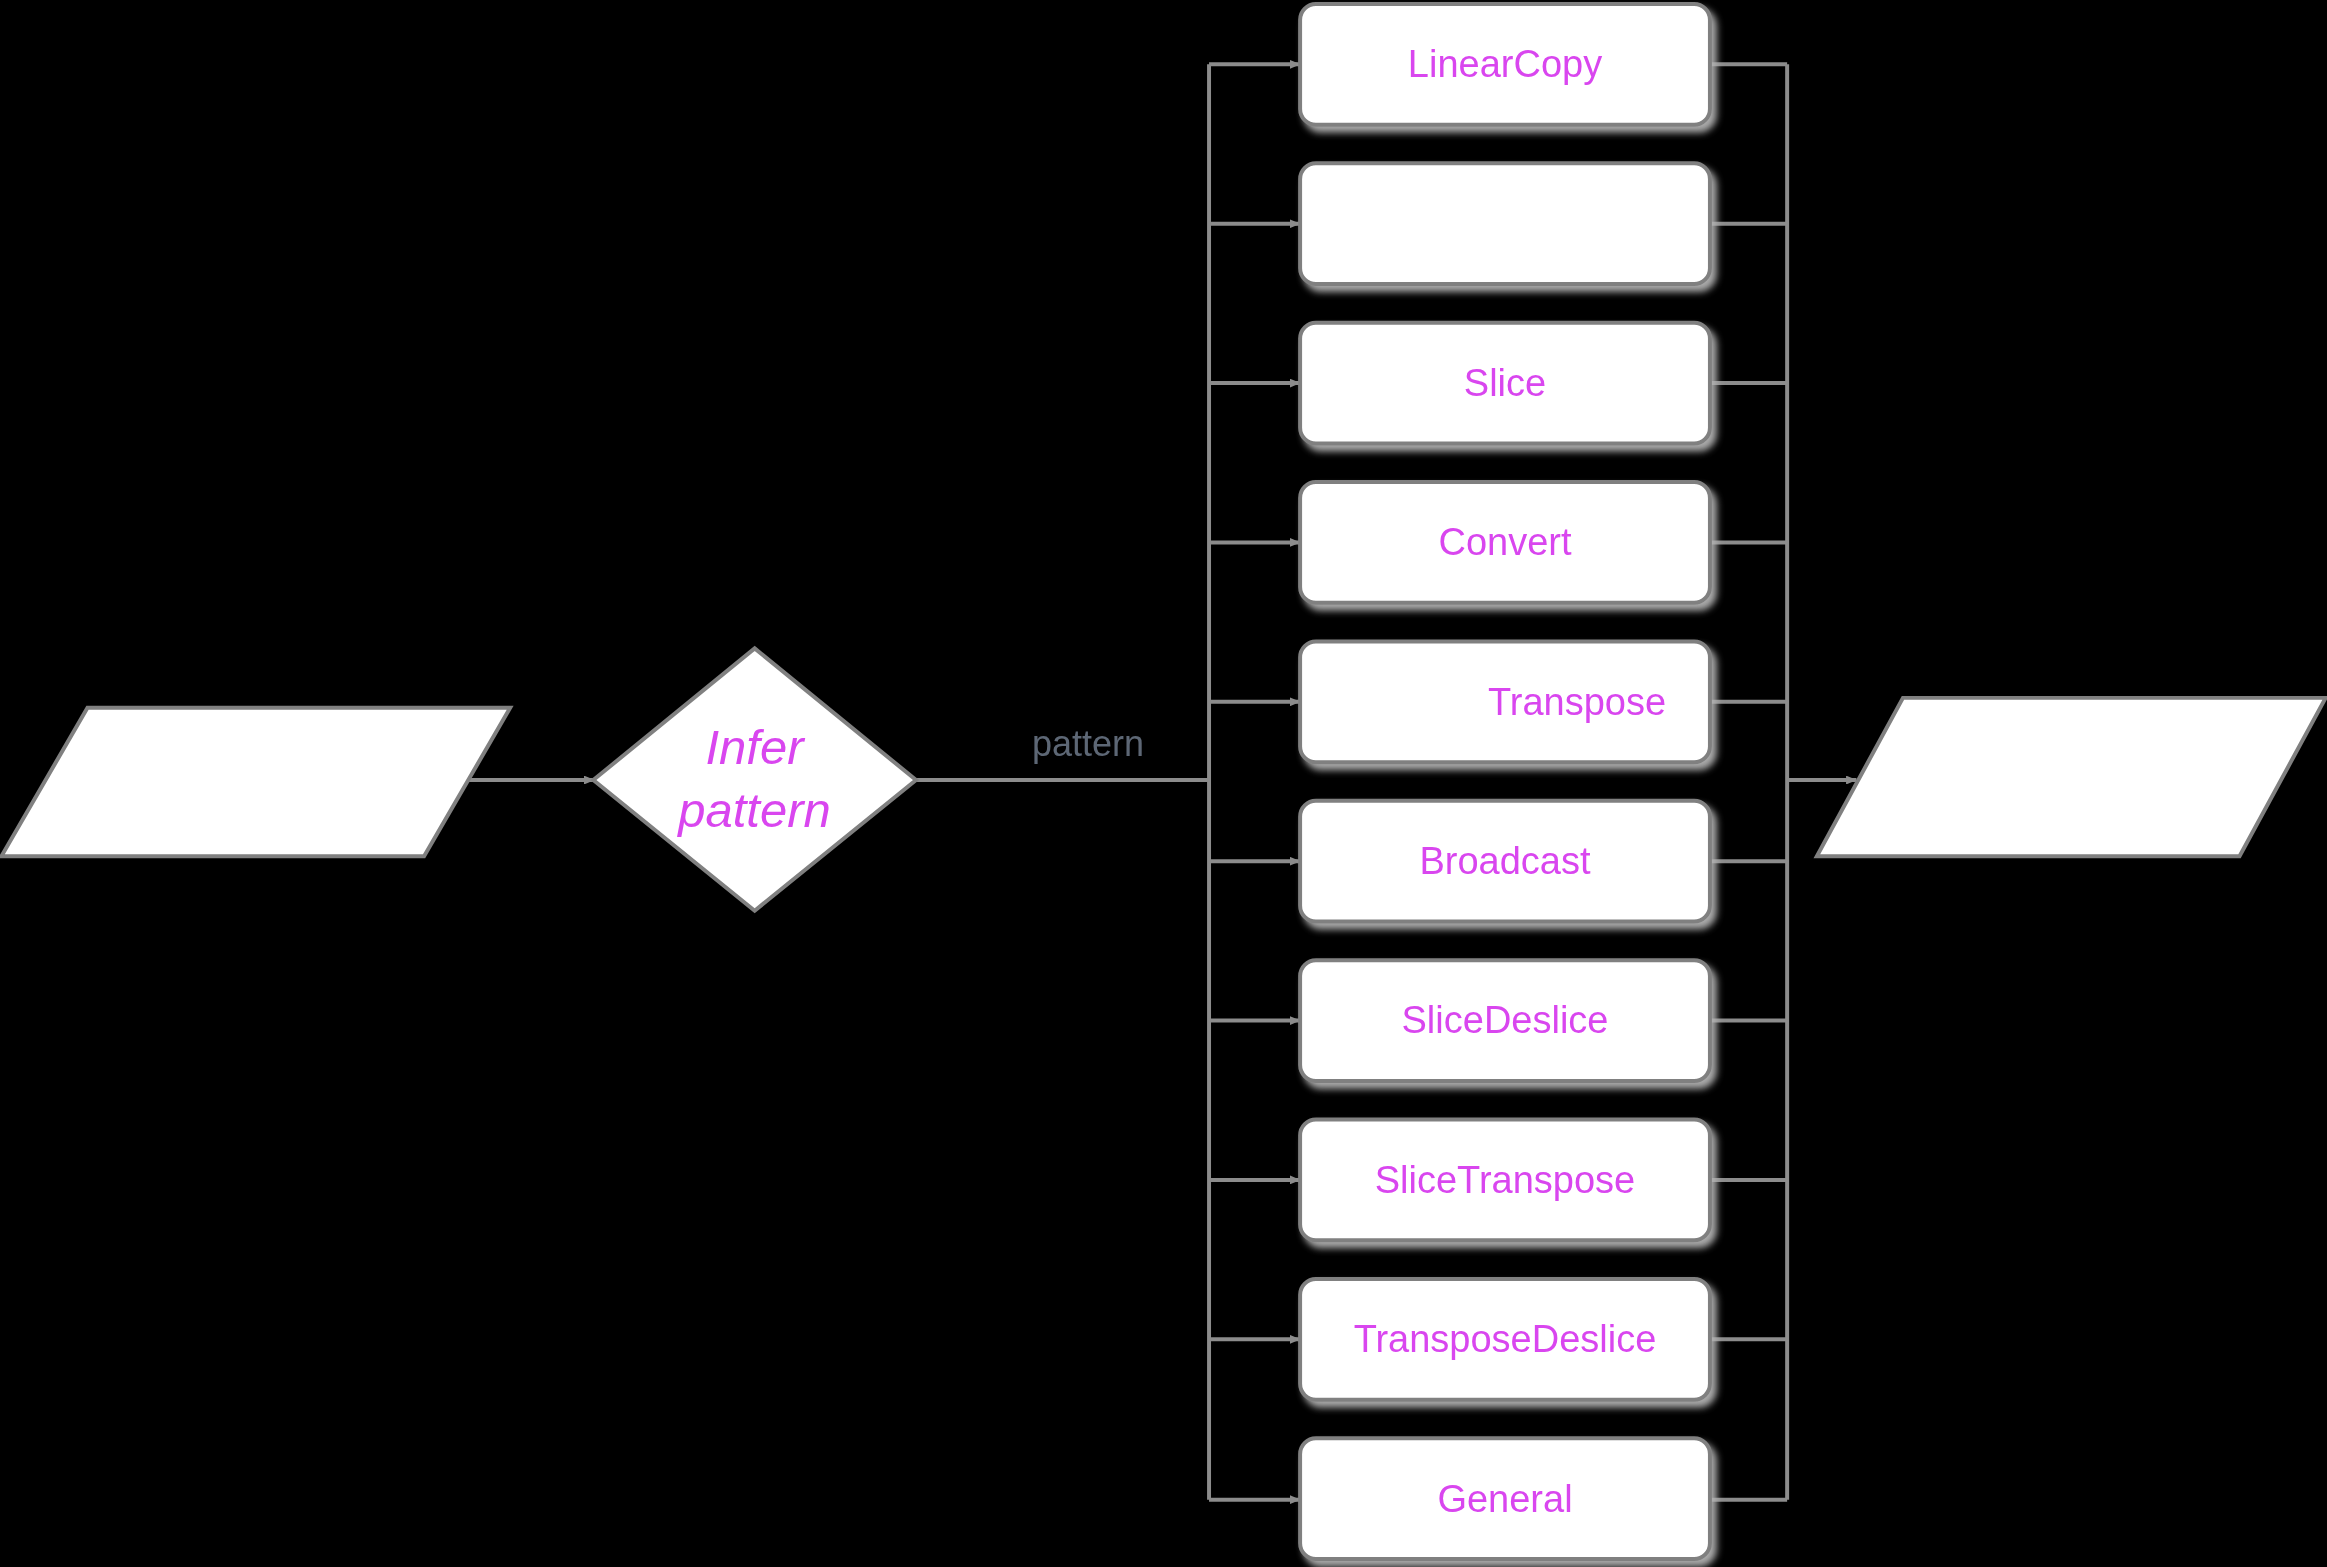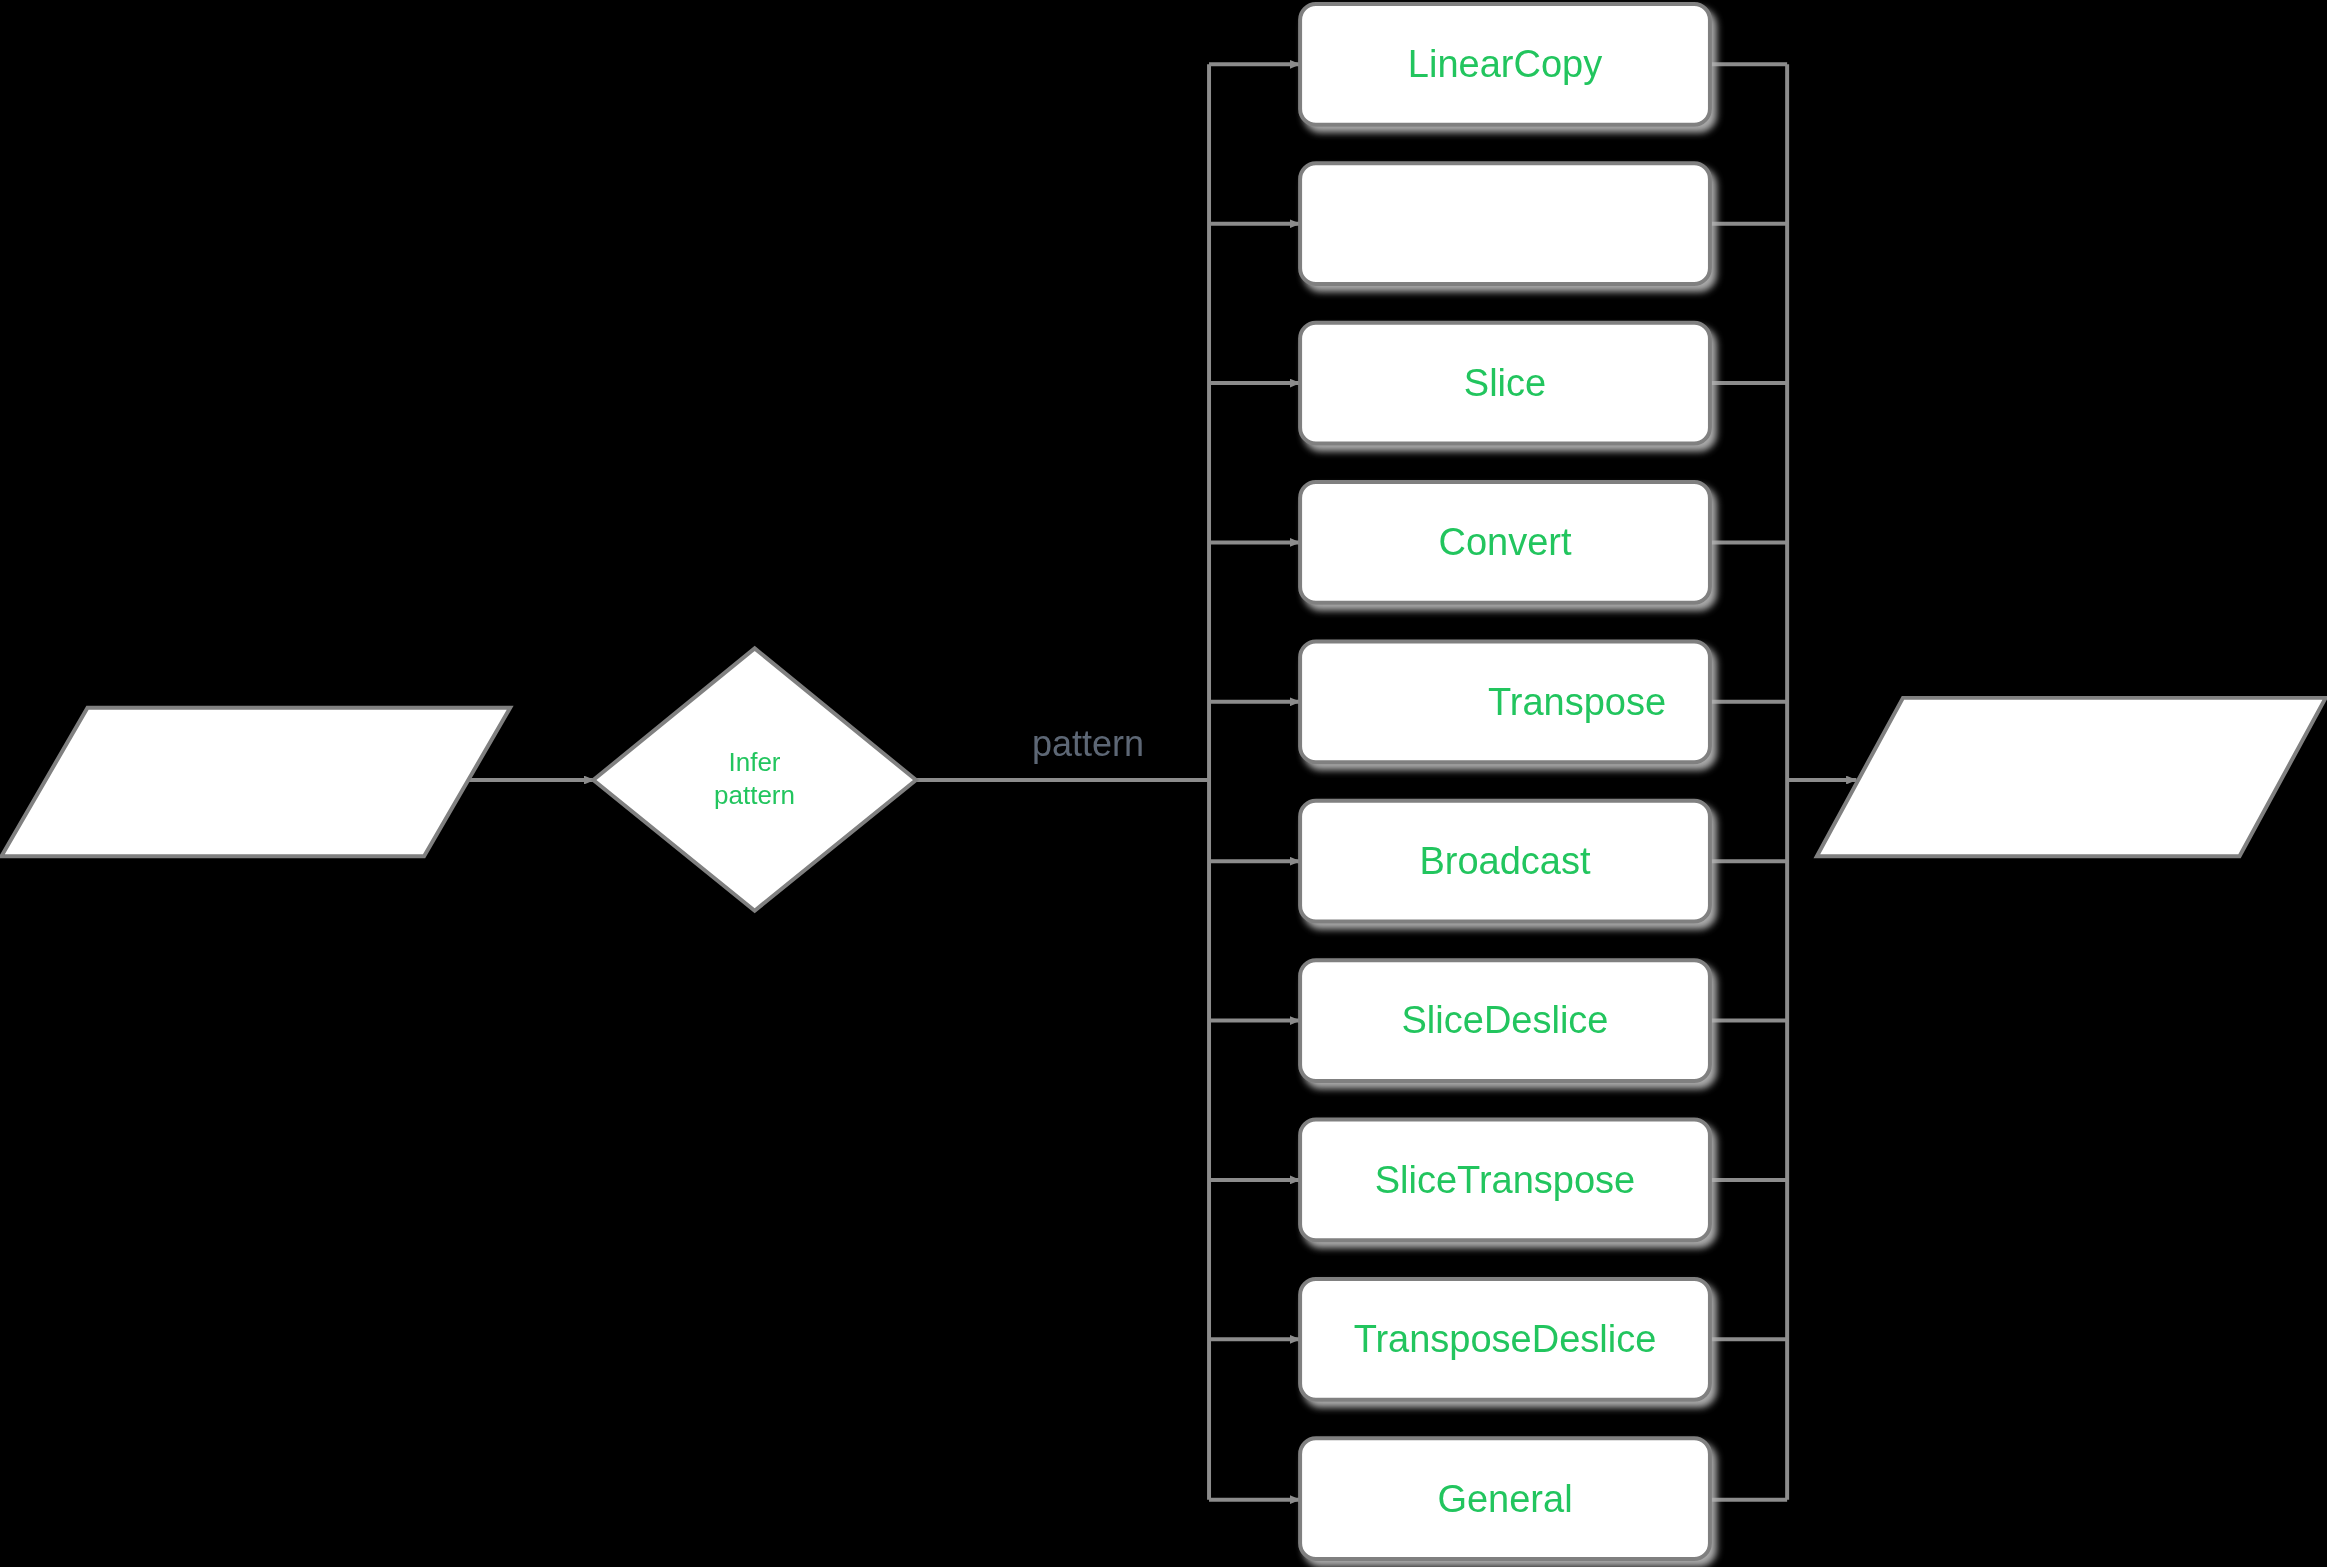--- a/index.html
+++ b/index.html
@@ -26,34 +26,35 @@
     height: 1567px;
     display: block;
   }
   
   .node-label {
     position: absolute;
     display: flex;
     align-items: center;
     justify-content: center;
     text-align: center;
-    color: #22c55e;
+    color: #d946ef;
     font-family: "Liberation Sans", sans-serif;
     line-height: 1.28;
     white-space: pre-line;
     pointer-events: none;
   }
   .pattern-box-label {
     font-size: 38px;
   }
   .io-label {
     font-size: 39px;
   }
   .decision-label {
-    font-size: 26px;
+    font-size: 49px;
+    font-style: italic;
   }
   .edge-label {
     position: absolute;
     color: #5d6775;
     font-family: "Liberation Sans", sans-serif;
     font-size: 36px;
     white-space: nowrap;
   }
 </style>
 </head>

